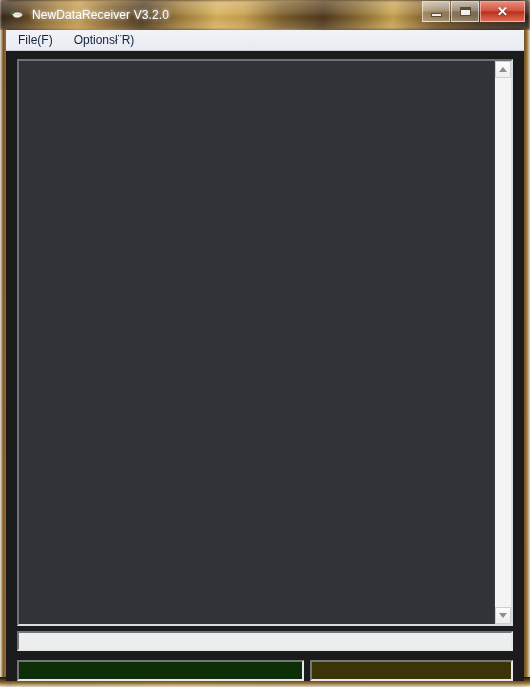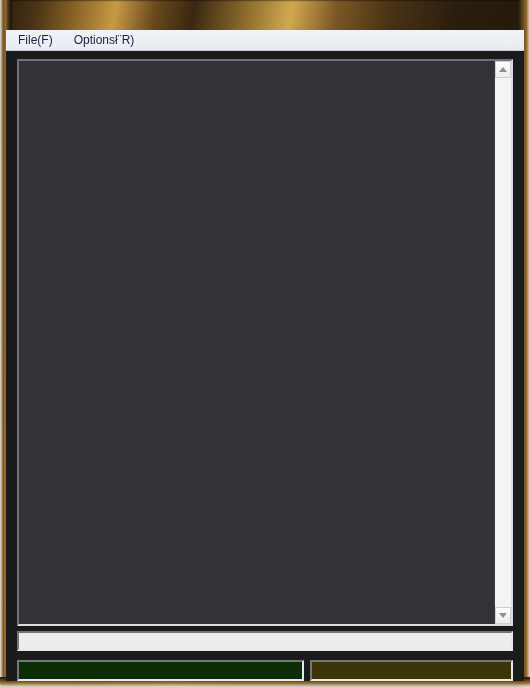--- a/index.html
+++ b/index.html
@@ -310,20 +310,44 @@
 <body>
 
 <div id="desktop"></div>
 
 <div id="window">
 
   <div class="glass-edge" id="edge-left"></div>
   <div class="glass-edge" id="edge-right"></div>
   <div class="glass-edge" id="edge-bottom"></div>
 
+  <div id="titlebar">
+    <div id="titlebar-glass"></div>
+    <div id="titlebar-inner">
+      <svg id="win-icon" viewBox="0 0 16 16">
+        <path d="M1 6 L4 3 L5 6 L3 8 Z" fill="#2f7a26"></path>
+        <path d="M3 7 Q7 4 12 6 Q14 7 13 9 Q9 12 5 10 Z" fill="#f2f2ea" stroke="#8a8a78" stroke-width="0.5"></path>
+        <path d="M6 8 Q9 7 12 8" stroke="#b5b5a0" stroke-width="0.6" fill="none"></path>
+        <circle cx="4.2" cy="6.6" r="0.7" fill="#2b2b22"></circle>
+      </svg>
+      <div id="win-title">NewDataReceiver V3.2.0</div>
+    </div>
+
+    <div id="win-controls">
+      <div class="winbtn" id="btn-min">
+        <span class="glyph-min"></span>
+      </div>
+      <div class="winbtn" id="btn-max">
+        <span class="glyph-max"></span>
+      </div>
+      <div class="winbtn" id="btn-close">
+        <span class="glyph-x">✕</span>
+      </div>
+    </div>
+  </div>
 
   <div id="client">
 
     <div id="menubar">
       <div class="menu-item">File(F)</div>
       <div class="menu-item">Optionsł¨R)</div>
     </div>
 
     <div id="text-wrap">
       <div id="text-area"></div>

